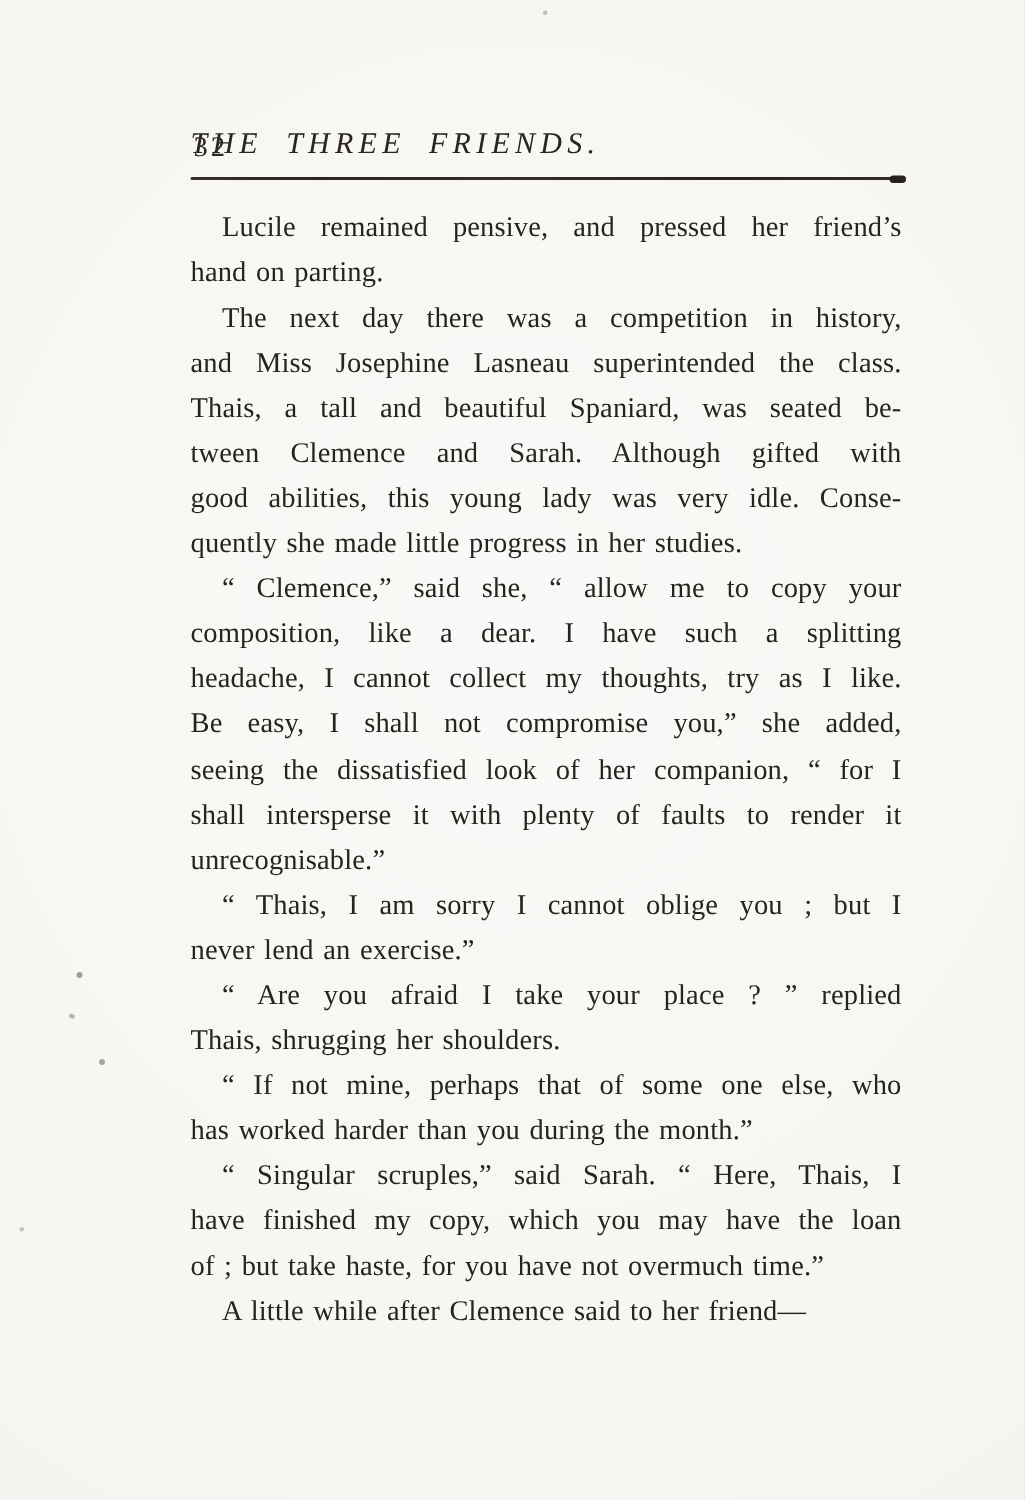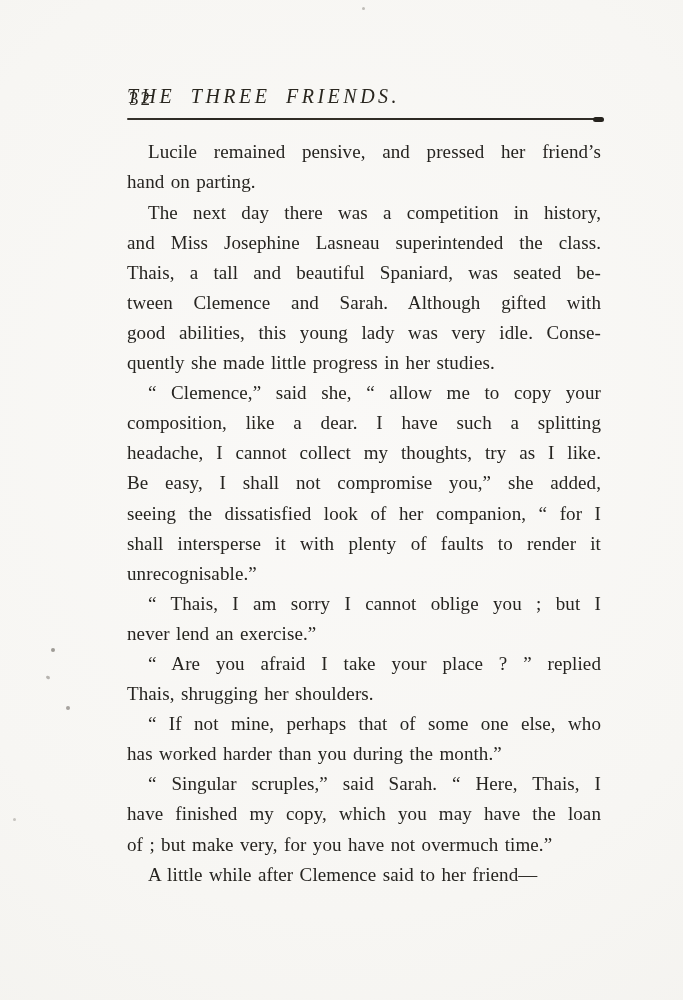--- a/index.html
+++ b/index.html
@@ -125,21 +125,21 @@
         <div class="line">shall intersperse it with plenty of faults to render it</div>
         <div class="line para-end">unrecognisable.”</div>
         <div class="line para-start">“ Thais, I am sorry I cannot oblige you ; but I</div>
         <div class="line para-end">never lend an exercise.”</div>
         <div class="line para-start">“ Are you afraid I take your place ? ” replied</div>
         <div class="line para-end">Thais, shrugging her shoulders.</div>
         <div class="line para-start">“ If not mine, perhaps that of some one else, who</div>
         <div class="line para-end">has worked harder than you during the month.”</div>
         <div class="line para-start">“ Singular scruples,” said Sarah. “ Here, Thais, I</div>
         <div class="line">have finished my copy, which you may have the loan</div>
-        <div class="line para-end">of ; but make very, for you have not overmuch time.”</div>
+        <div class="line para-end">of ; but take haste, for you have not overmuch time.”</div>
         <div class="line para-start para-end">A little while after Clemence said to her friend—</div>
       </div>
   </div>
 
   <span class="speck s1"></span>
   <span class="speck s2"></span>
   <span class="speck s3"></span>
   <span class="speck s4"></span>
   <span class="speck s5"></span>
 </div>

